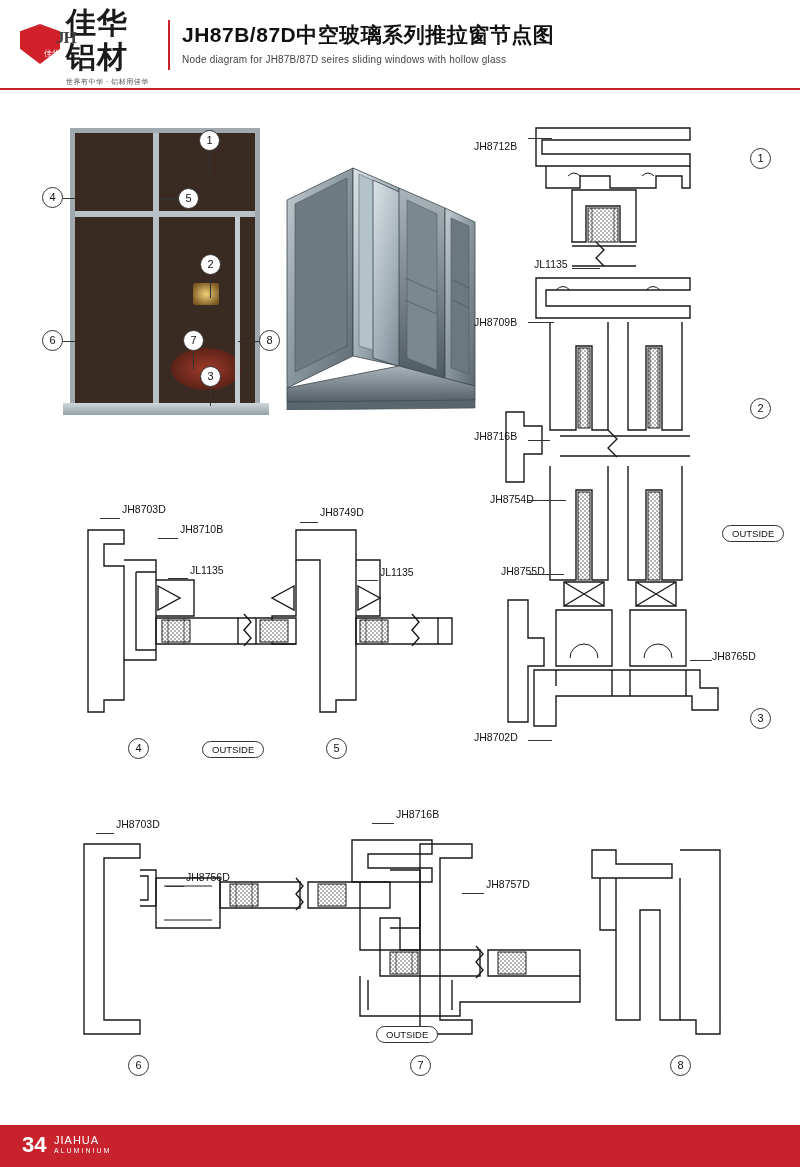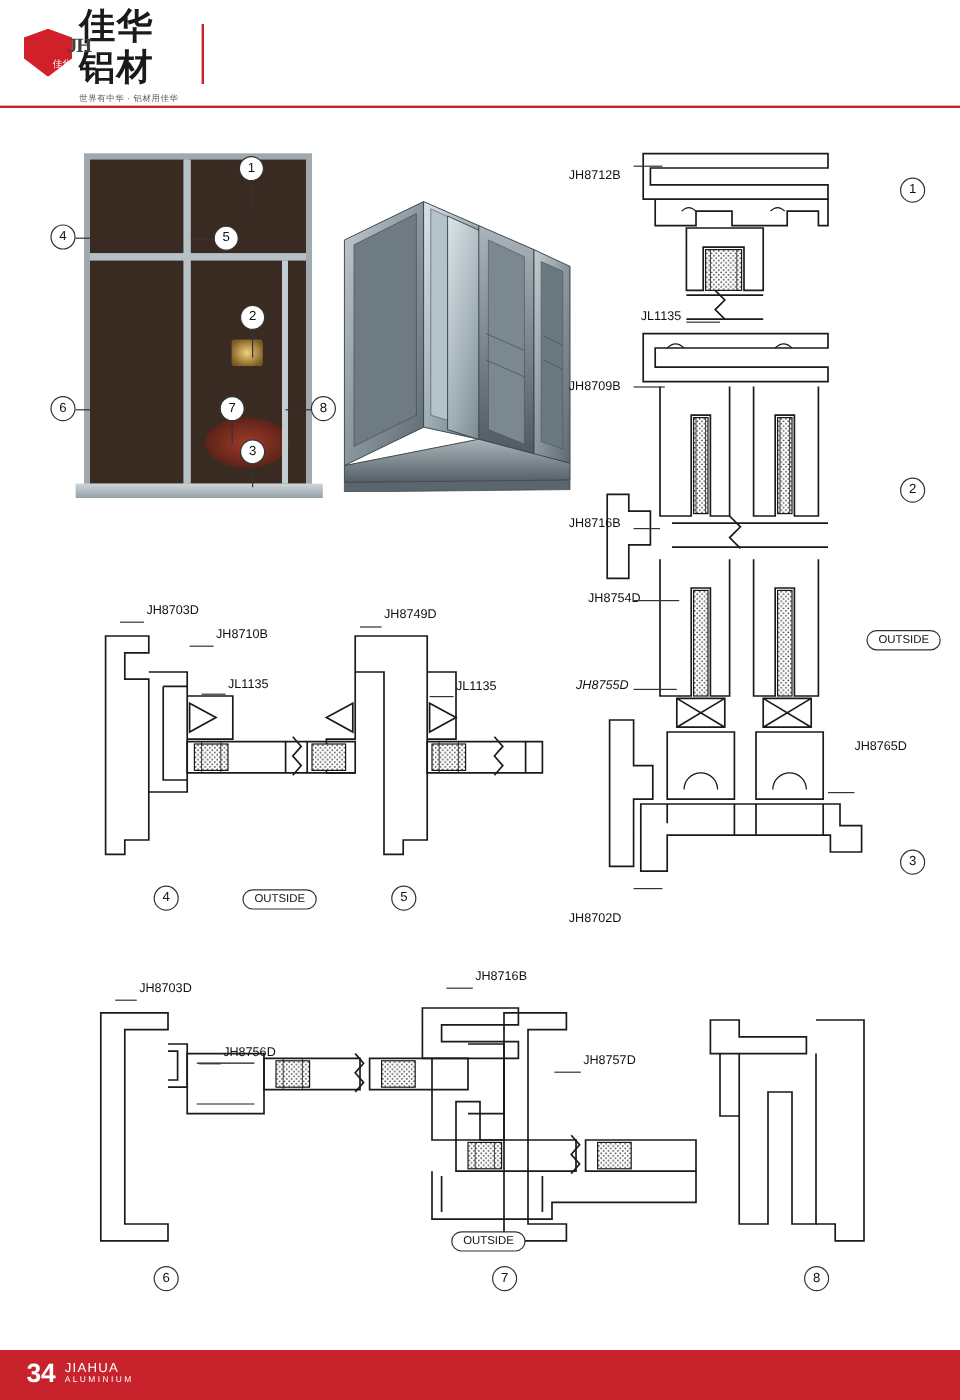--- a/index.html
+++ b/index.html
@@ -151,20 +151,24 @@
         <div class="shield"></div>
         <div class="jh">JH</div>
         <div class="cn">佳华</div>
       </div>
       <div class="logo-text">
         <div class="big">佳华铝材</div>
         <div class="small">世界有中华 · 铝材用佳华</div>
       </div>
     </div>
     <div class="hdr-divider"></div>
+    <div class="hdr-titles">
+      <div class="hdr-title-cn">JH87B/87D中空玻璃系列推拉窗节点图</div>
+      <div class="hdr-title-en">Node diagram for JH87B/87D seires sliding windows with hollow glass</div>
+    </div>
     <div class="hdr-rule"></div>
   </div>
 
   <div class="photo">
     <div class="pane ph-top-l"></div>
     <div class="pane ph-top-r"></div>
     <div class="pane ph-bot-l"></div>
     <div class="pane ph-bot-r"></div>
     <div class="ph-lamp"></div>
     <div class="ph-rug"></div>
@@ -291,23 +295,23 @@
       <path class="th" d="M74,560 L240,560 L240,578 L258,578 L258,600 L232,600 L232,586 L96,586 L96,616 L74,616 Z"></path>
       <path class="th" d="M96,560 L96,576 M152,560 L152,586 M170,560 L170,586 M226,560 L226,586"></path>
     </svg>
   </div>
 
   <div class="lbl" style="left:474px; top:140px;text-align:right;">JH8712B</div>
   <div class="lbl" style="left:534px; top:258px;">JL1135</div>
   <div class="lbl" style="left:474px; top:316px;">JH8709B</div>
   <div class="lbl" style="left:474px; top:430px;">JH8716B</div>
   <div class="lbl" style="left:474px; top:493px;margin-left:16px;">JH8754D</div>
-  <div class="lbl" style="left:480px; top:565px;font-style:italic;">JH8755D</div>
-  <div class="lbl" style="left:712px; top:616px;">JH8765D</div>
-  <div class="lbl" style="left:474px; top:731px;margin-top:28px;">JH8702D</div>
+  <div class="lbl" style="left:501px; top:565px;">JH8755D</div>
+  <div class="lbl" style="left:712px; top:650px;">JH8765D</div>
+  <div class="lbl" style="left:474px; top:731px;">JH8702D</div>
 
   <div class="ldr h" style="left:528px; top:138px; width:24px;"></div>
   <div class="ldr h" style="left:572px; top:268px; width:28px;"></div>
   <div class="ldr h" style="left:528px; top:322px; width:26px;"></div>
   <div class="ldr h" style="left:528px; top:440px; width:22px;"></div>
   <div class="ldr h" style="left:528px; top:500px; width:38px;"></div>
   <div class="ldr h" style="left:528px; top:574px; width:36px;"></div>
   <div class="ldr h" style="left:690px; top:660px; width:22px;"></div>
   <div class="ldr h" style="left:528px; top:740px; width:24px;"></div>
 

